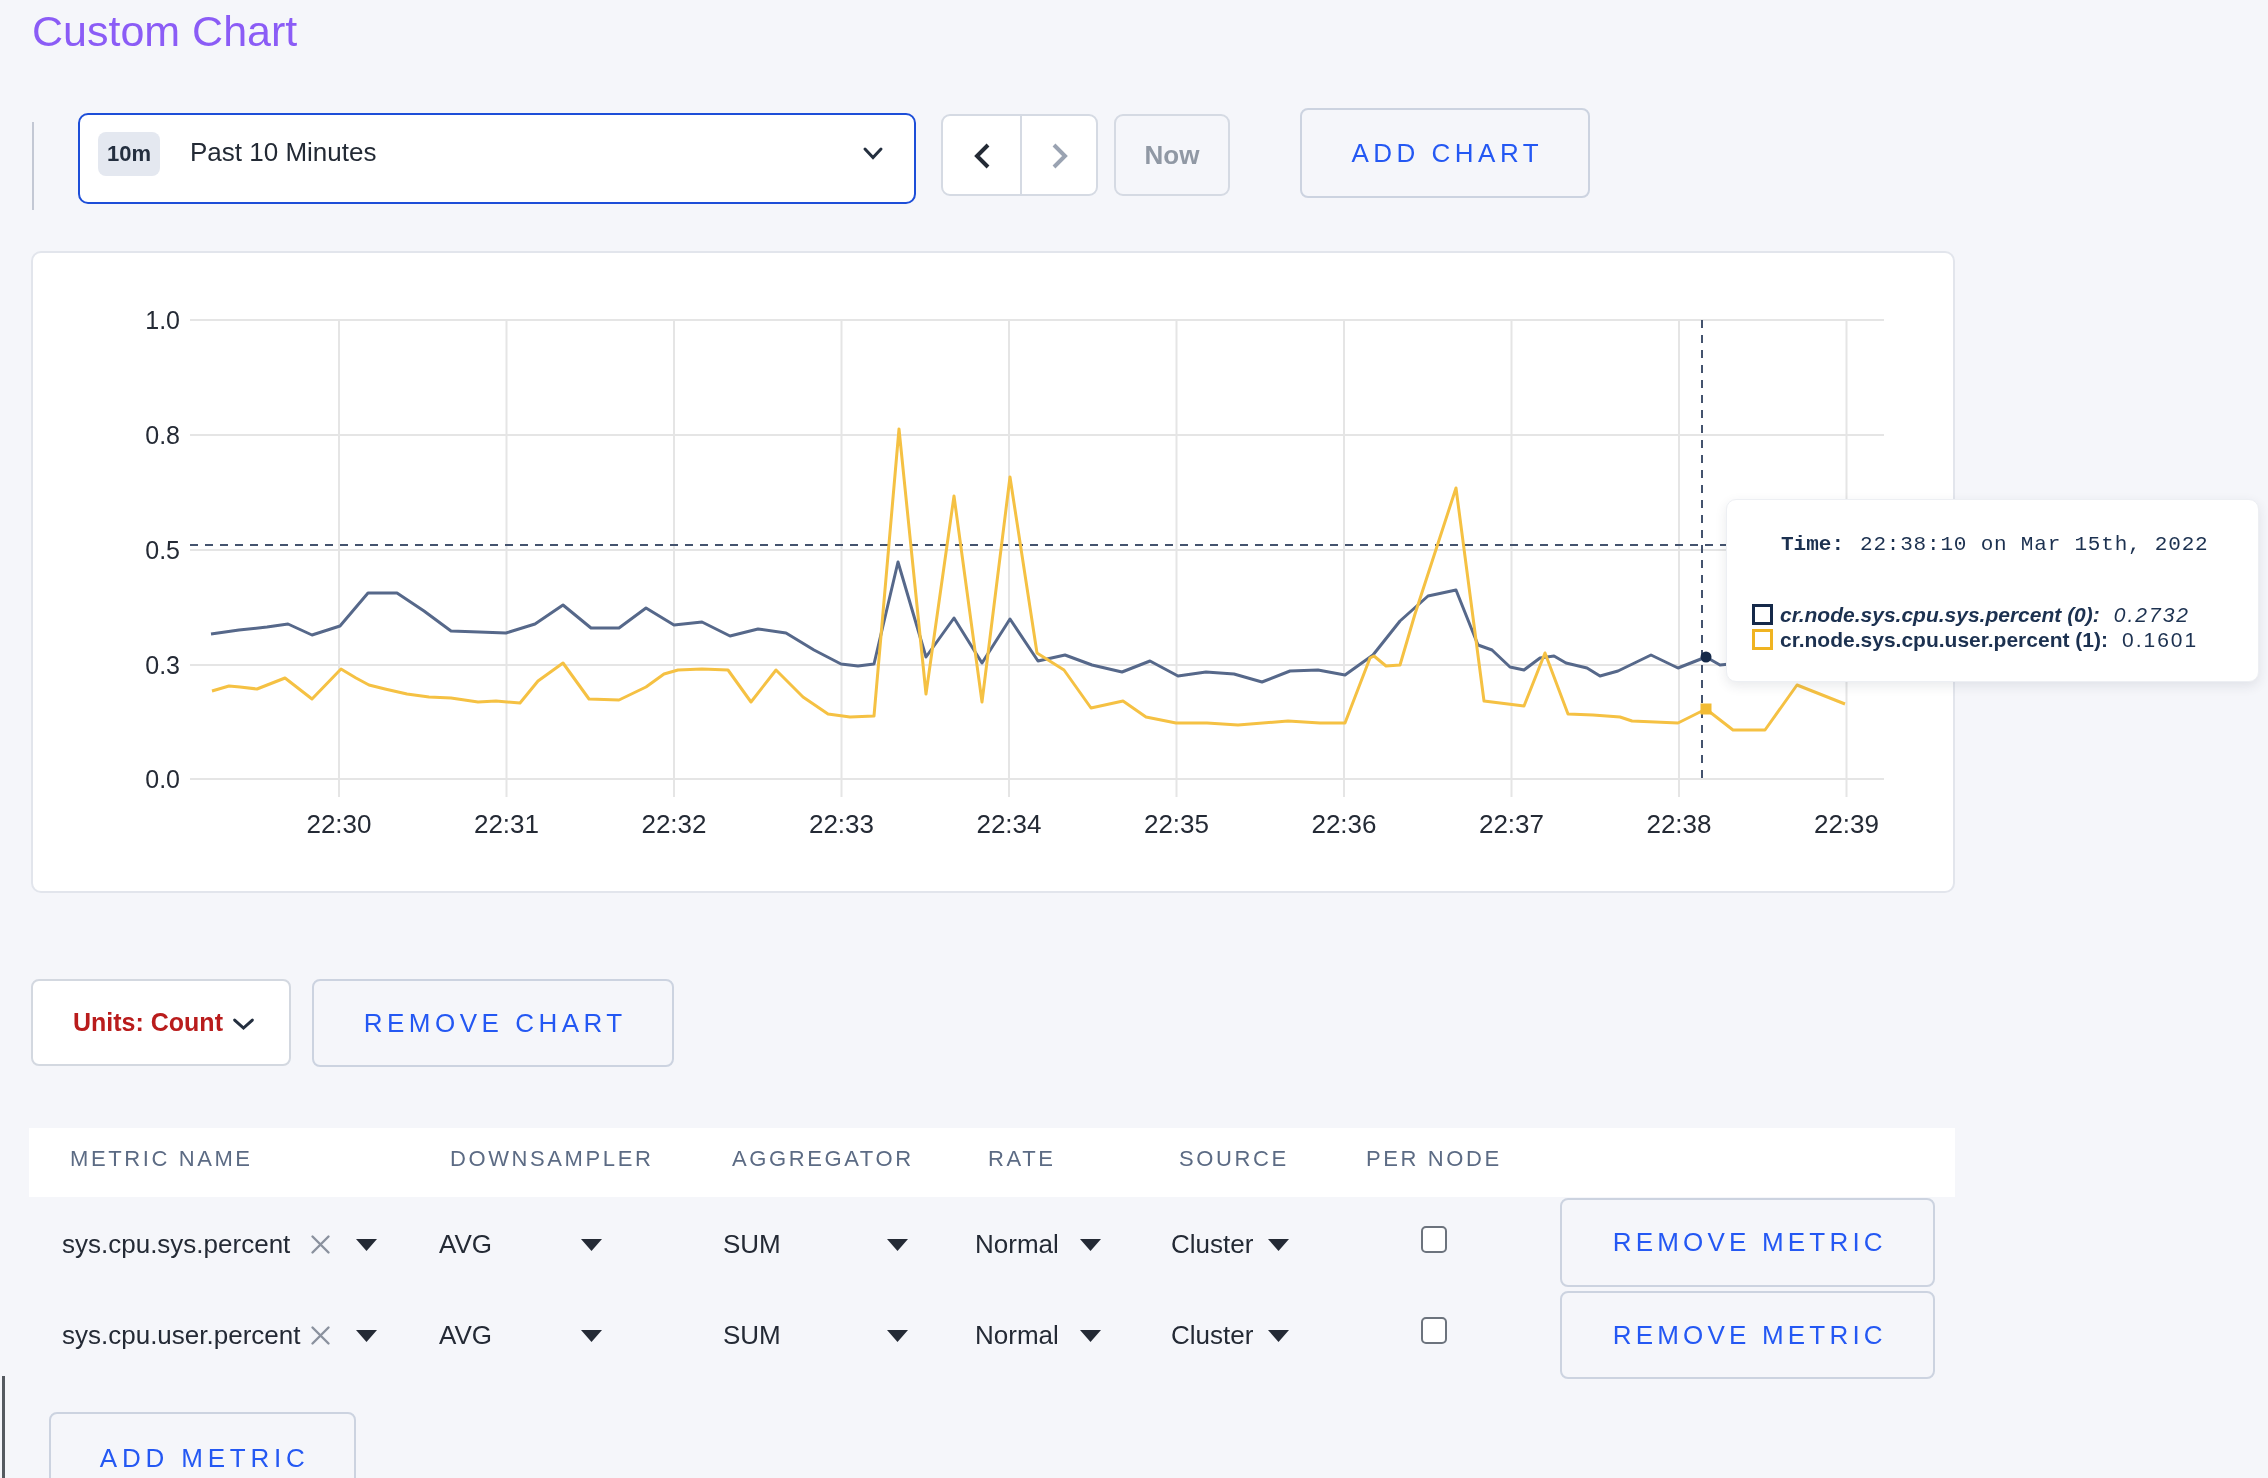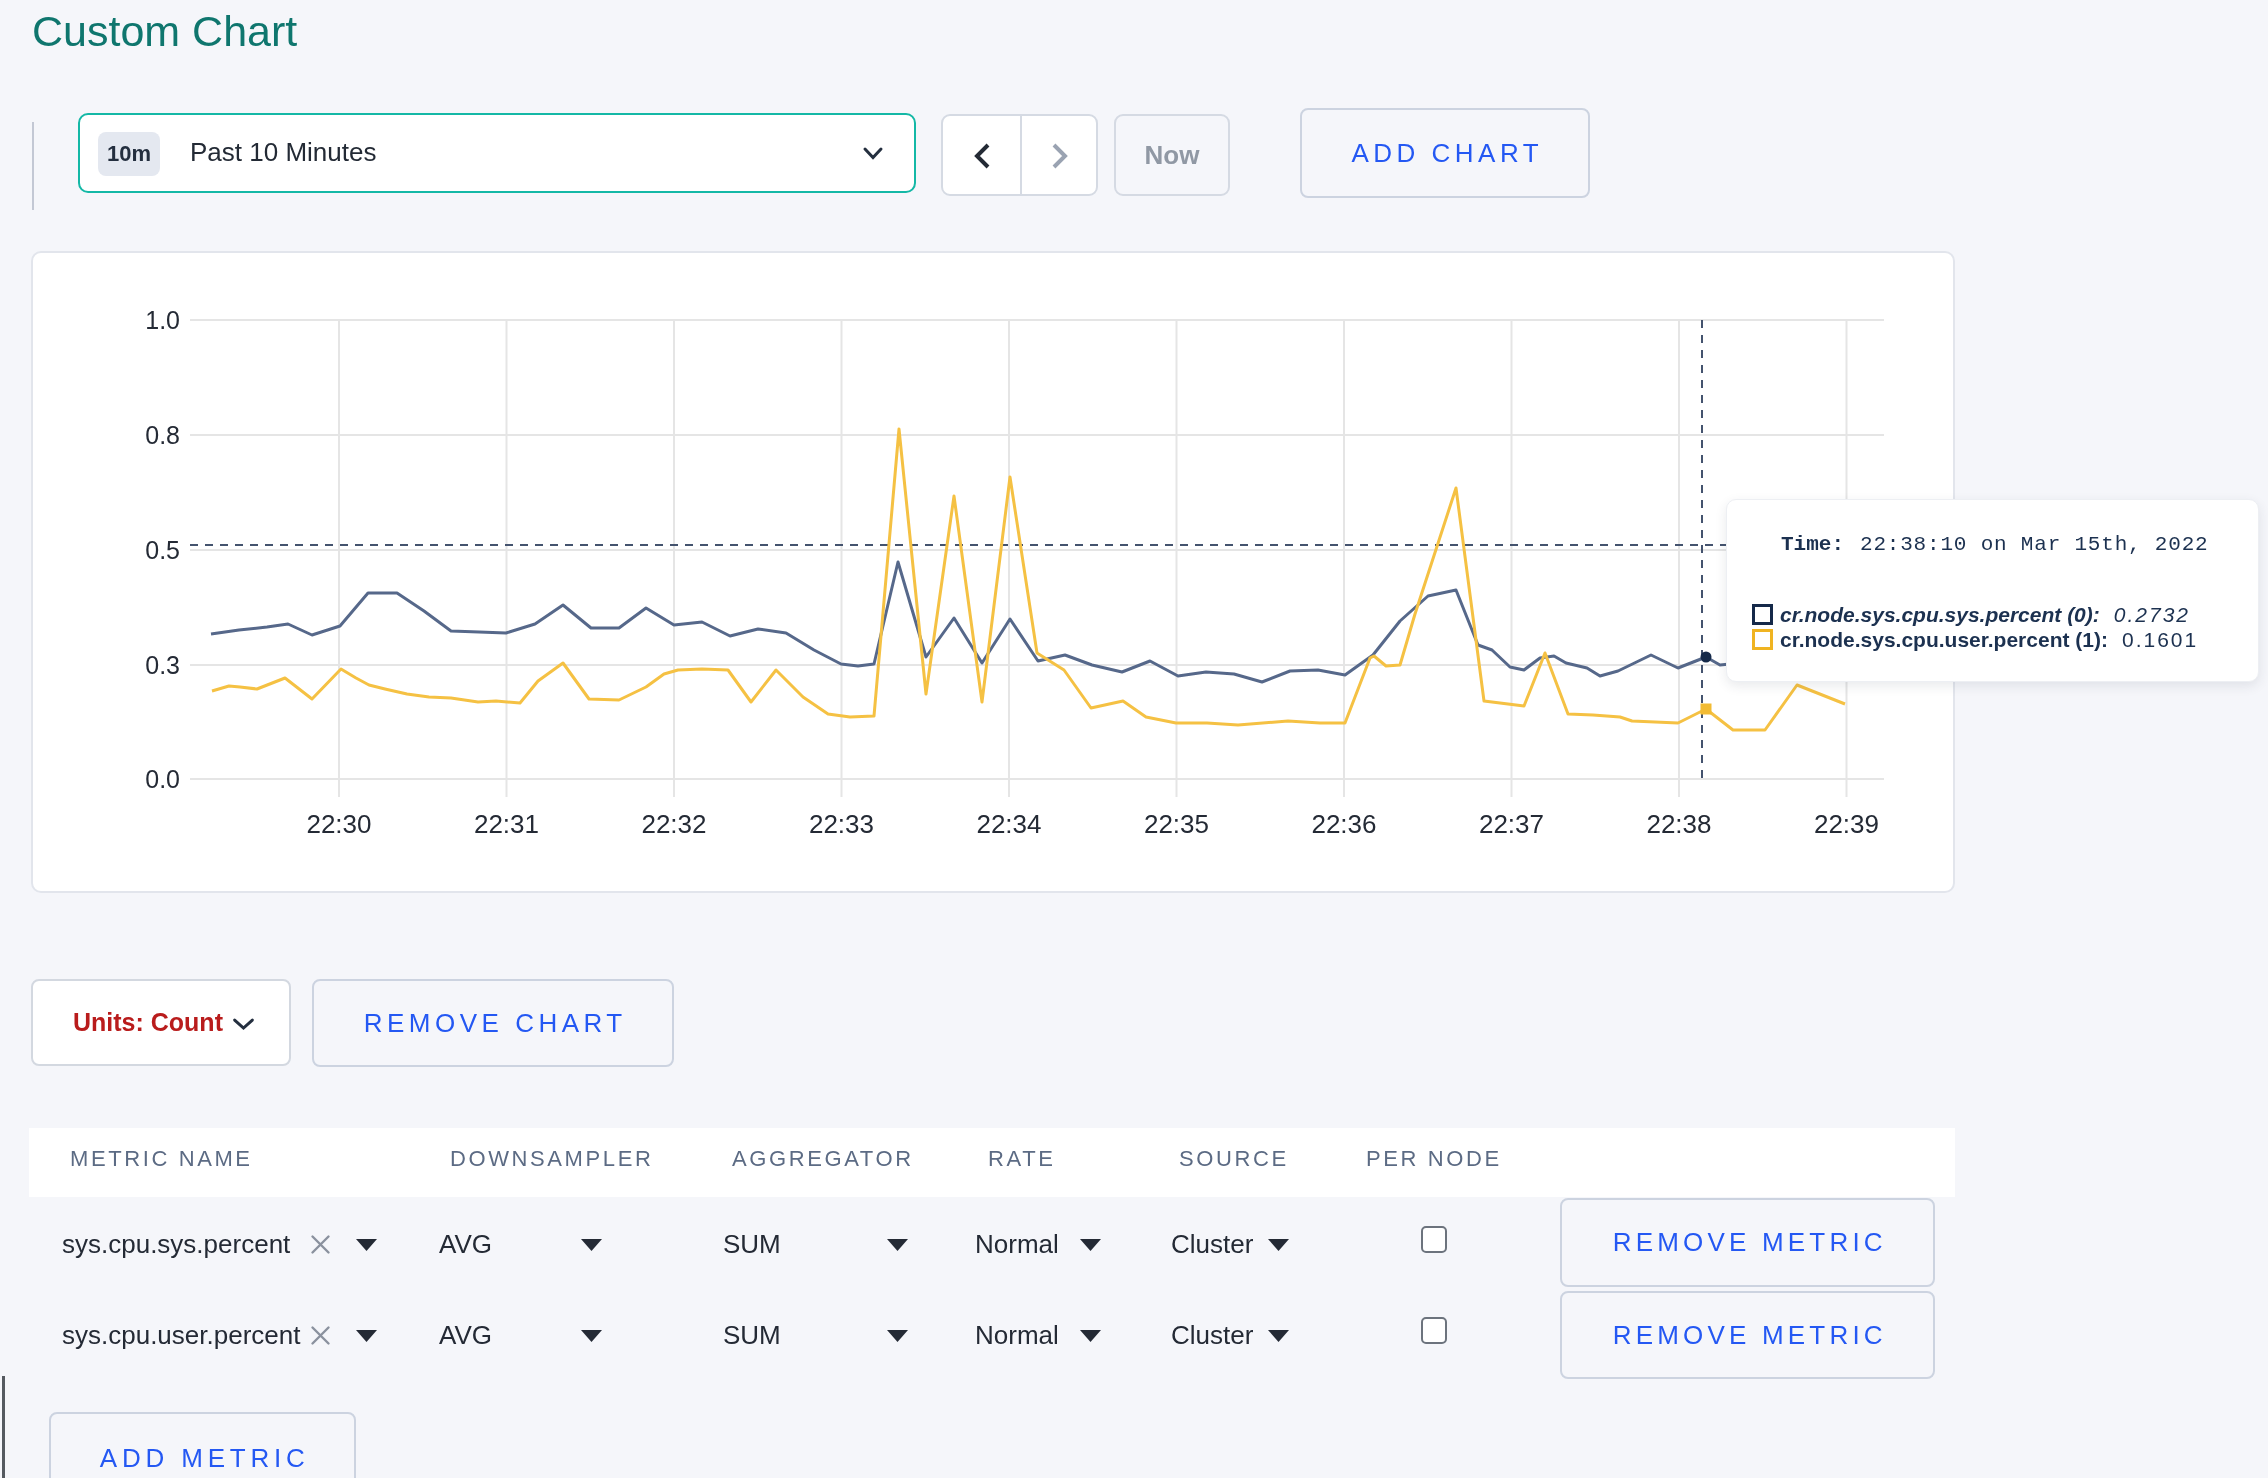--- a/index.html
+++ b/index.html
@@ -1,23 +1,23 @@
 <!DOCTYPE html>
 <html><head><meta charset="utf-8"><style>
 * { margin:0; padding:0; box-sizing:border-box; }
 html,body { width:2268px; height:1478px; background:#f5f6fa; font-family:"Liberation Sans", sans-serif; position:relative; overflow:hidden; }
 .abs { position:absolute; }
 .btn { position:absolute; border:2px solid #ccd3e0; border-radius:8px; color:#2458f3; letter-spacing:4.5px; font-size:26px; display:flex; align-items:center; justify-content:center; text-indent:4.5px; }
 </style></head>
 <body>
-<div class="abs" style="left:32px;top:8px;font-size:43px;line-height:46px;color:#0f766e;font-weight:400;text-align:right;">Custom Chart</div>
+<div class="abs" style="left:32px;top:8px;font-size:43px;line-height:46px;color:#8b5cf6;font-weight:400;text-align:right;">Custom Chart</div>
 
 <div class="abs" style="left:32px;top:122px;width:2px;height:88px;background:#c3c8d4;"></div>
 
-<div class="abs" style="left:78px;top:113px;width:838px;height:80px;background:#fff;border:2px solid #14b8a6;border-radius:10px;">
+<div class="abs" style="left:78px;top:113px;width:838px;height:91px;background:#fff;border:2px solid #1d4ed8;border-radius:10px;">
   <div class="abs" style="left:18px;top:17px;width:62px;height:44px;background:#e4e8f0;border-radius:8px;color:#242f3f;font-size:22px;font-weight:700;display:flex;align-items:center;justify-content:center;">10m</div>
   <div class="abs" style="left:110px;top:0;height:74px;display:flex;align-items:center;font-size:26px;color:#232a35;">Past 10 Minutes</div>
   <svg width="22" height="15" viewBox="0 0 22 15" style="position:absolute;right:30px;top:31px;">
       <path d="M3 3 L11 11.5 L19 3" fill="none" stroke="#242f3f" stroke-width="3" stroke-linecap="round"></path>
     </svg>
 </div>
 
 <div class="abs" style="left:941px;top:114px;width:157px;height:82px;background:#fff;border:2px solid #d5dae3;border-radius:9px;">
   <div class="abs" style="left:77px;top:0;width:2px;height:78px;background:#d5dae3;"></div>
   <svg width="20" height="28" viewBox="0 0 20 28" style="position:absolute;left:29px;top:26px;">

